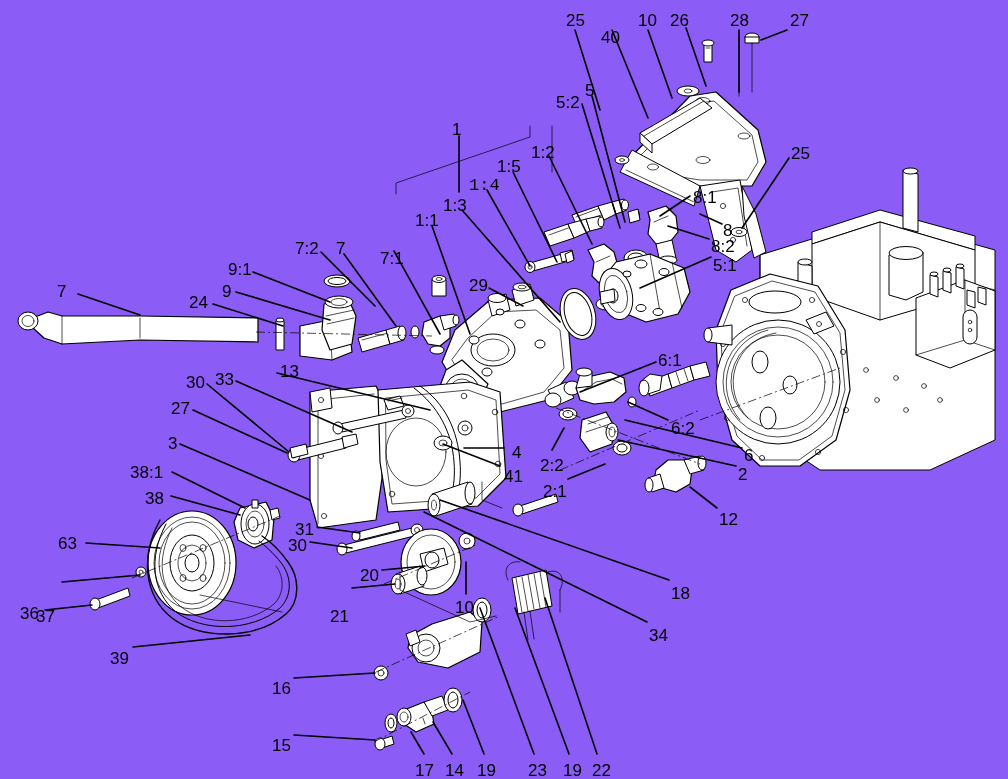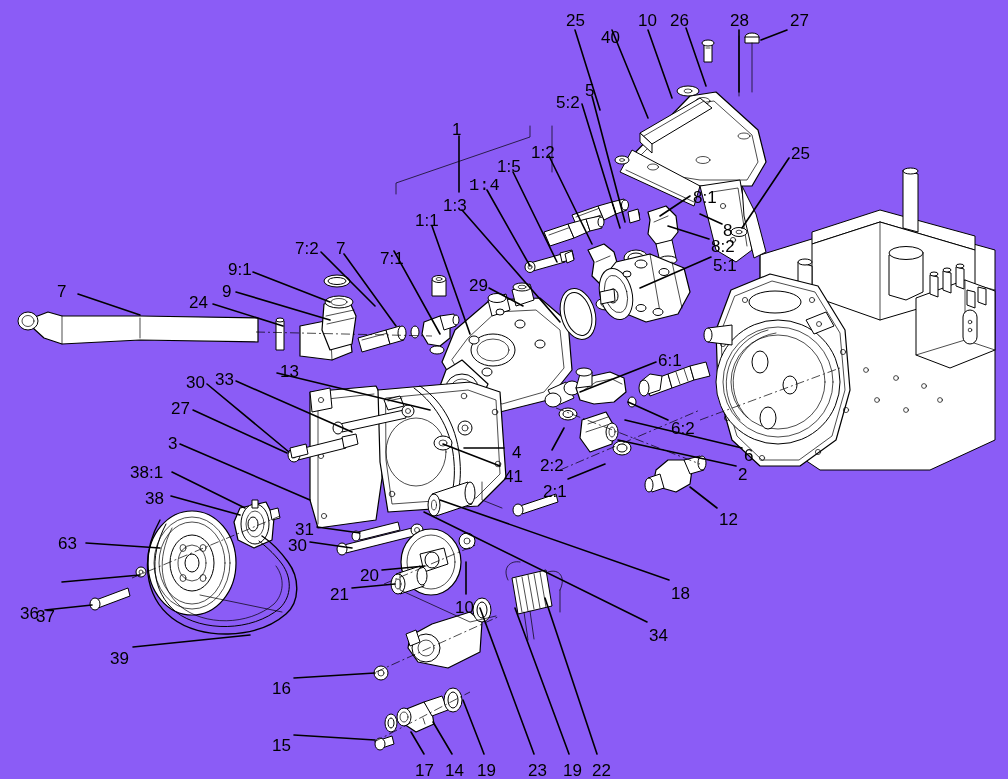--- a/index.html
+++ b/index.html
@@ -596,21 +596,21 @@
       <div class="callout" style="left: 171px; top: 400px;">27</div>
       <div class="callout" style="left: 168px; top: 435px;">3</div>
       <div class="callout" style="left: 130px; top: 464px;">38:1</div>
       <div class="callout" style="left: 145px; top: 490px;">38</div>
       <div class="callout" style="left: 58px; top: 535px;">63</div>
       <div class="callout" style="left: 36px; top: 576px; margin-top: 32px;">37</div>
       <div class="callout" style="left: 20px; top: 605px;">36</div>
       <div class="callout" style="left: 110px; top: 650px;">39</div>
       <div class="callout" style="left: 295px; top: 521px;">31</div>
       <div class="callout" style="left: 288px; top: 537px;">30</div>
-      <div class="callout" style="left: 330px; top: 586px;">21</div>
+      <div class="callout" style="left: 330px; top: 608px;">21</div>
       <div class="callout" style="left: 360px; top: 567px;">20</div>
       <div class="callout" style="left: 455px; top: 599px;">10</div>
       <div class="callout" style="left: 272px; top: 680px;">16</div>
       <div class="callout" style="left: 272px; top: 737px;">15</div>
       <div class="callout" style="left: 415px; top: 762px;">17</div>
       <div class="callout" style="left: 445px; top: 762px;">14</div>
       <div class="callout" style="left: 477px; top: 762px;">19</div>
       <div class="callout" style="left: 528px; top: 762px;">23</div>
       <div class="callout" style="left: 563px; top: 762px;">19</div>
       <div class="callout" style="left: 592px; top: 762px;">22</div>

